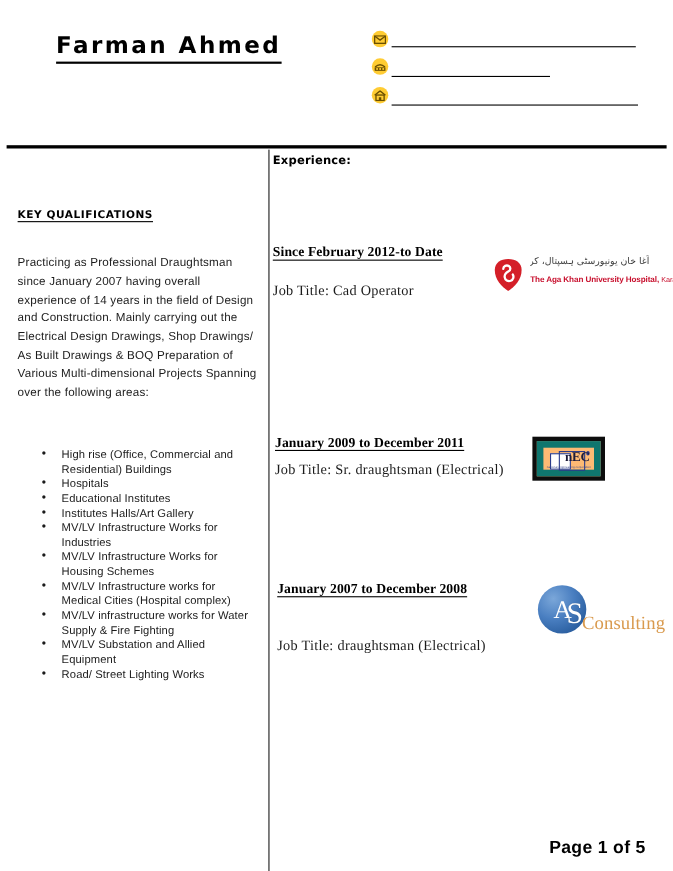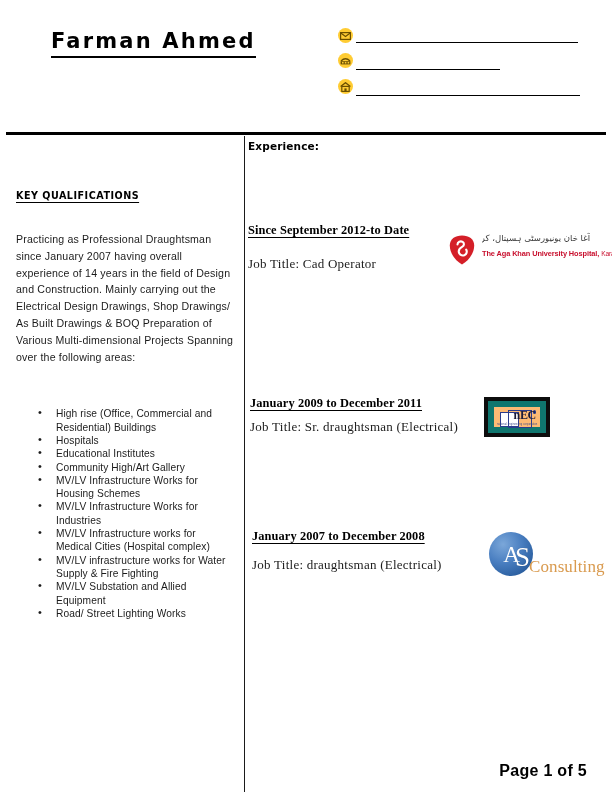--- a/index.html
+++ b/index.html
@@ -175,21 +175,21 @@
     margin: 0;
     color: #1b1b1b;
   }
 
   
   .job-akuh   { top: 80px;  left: 0px; }
   .job-akuh .job-title  { margin-top: 18px; }
   .job-nec    { top: 253px; left: 2px; }
   .job-nec .job-title   { margin-top: 8px; }
   .job-as     { top: 386px; left: 4px; }
-  .job-as .job-title    { margin-top: 13px; }
+  .job-as .job-title    { margin-top: 35px; }
 
   
   .logo {
     position: absolute;
   }
 
   
   .logo-akuh { left: 449px; top: 231px; width: 140px; height: 40px; }
   .akuh-inner { position: relative; width: 100%; height: 100%; }
   .akuh-mark { position: absolute; left: 0; top: 4px; width: 26px; height: 30px; }
@@ -371,35 +371,35 @@
   <div class="head-rule"></div>
   <div class="col-divider"></div>
 
   <div class="left-col">
     <div class="kq-heading">KEY QUALIFICATIONS</div>
     <p class="kq-para">Practicing as Professional Draughtsman since January 2007 having overall experience of 14 years in the field of Design and Construction. Mainly carrying out the Electrical Design Drawings, Shop Drawings/ As Built Drawings &amp; BOQ Preparation of Various Multi-dimensional Projects Spanning over the following areas:</p>
     <ul class="kq-list">
       <li>High rise (Office, Commercial and Residential) Buildings</li>
       <li>Hospitals</li>
       <li>Educational Institutes</li>
-      <li>Community High/Art Gallery</li>
+      <li>Institutes Halls/Art Gallery</li>
+      <li>MV/LV Infrastructure Works for Industries</li>
       <li>MV/LV Infrastructure Works for Housing Schemes</li>
-      <li>MV/LV Infrastructure Works for Industries</li>
       <li>MV/LV Infrastructure works for  Medical Cities (Hospital complex)</li>
       <li>MV/LV infrastructure works for Water Supply &amp; Fire Fighting</li>
       <li>MV/LV Substation and Allied Equipment</li>
       <li>Road/ Street Lighting Works</li>
     </ul>
   </div>
 
   <div class="right-col">
     <div class="experience-label">Experience:</div>
 
     <div class="job job-akuh">
-      <div class="job-period">Since September 2012-to Date</div>
+      <div class="job-period">Since February 2012-to Date</div>
       <div class="job-title">Job Title: Cad Operator</div>
     </div>
 
     <div class="job job-nec">
       <div class="job-period">January 2009 to December 2011</div>
       <div class="job-title">Job Title: Sr. draughtsman (Electrical)</div>
     </div>
 
     <div class="job job-as">
       <div class="job-period">January 2007 to December 2008</div>

